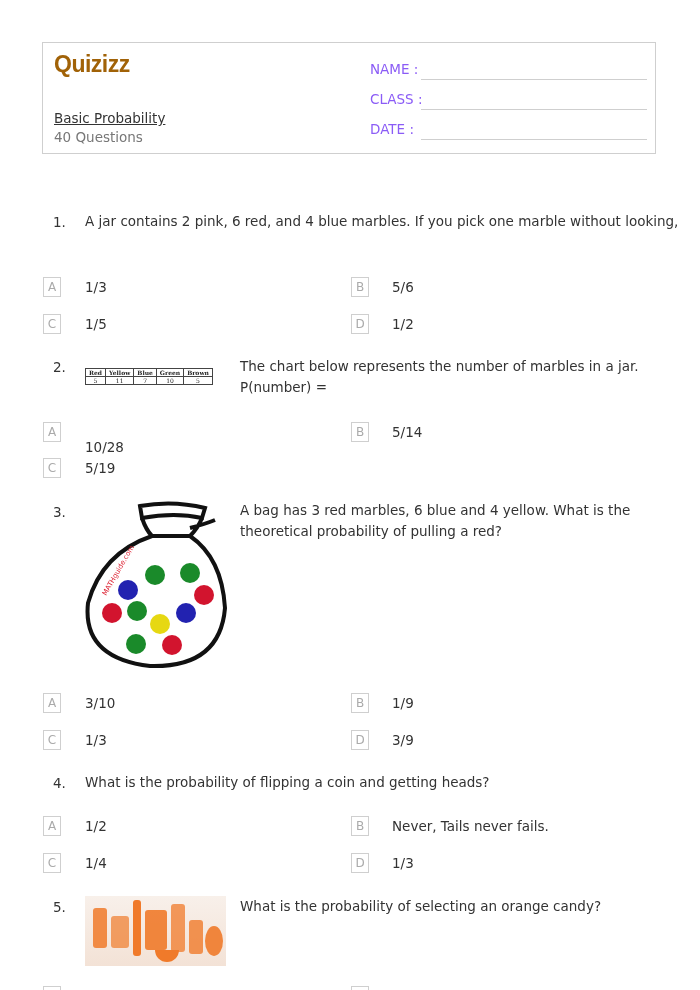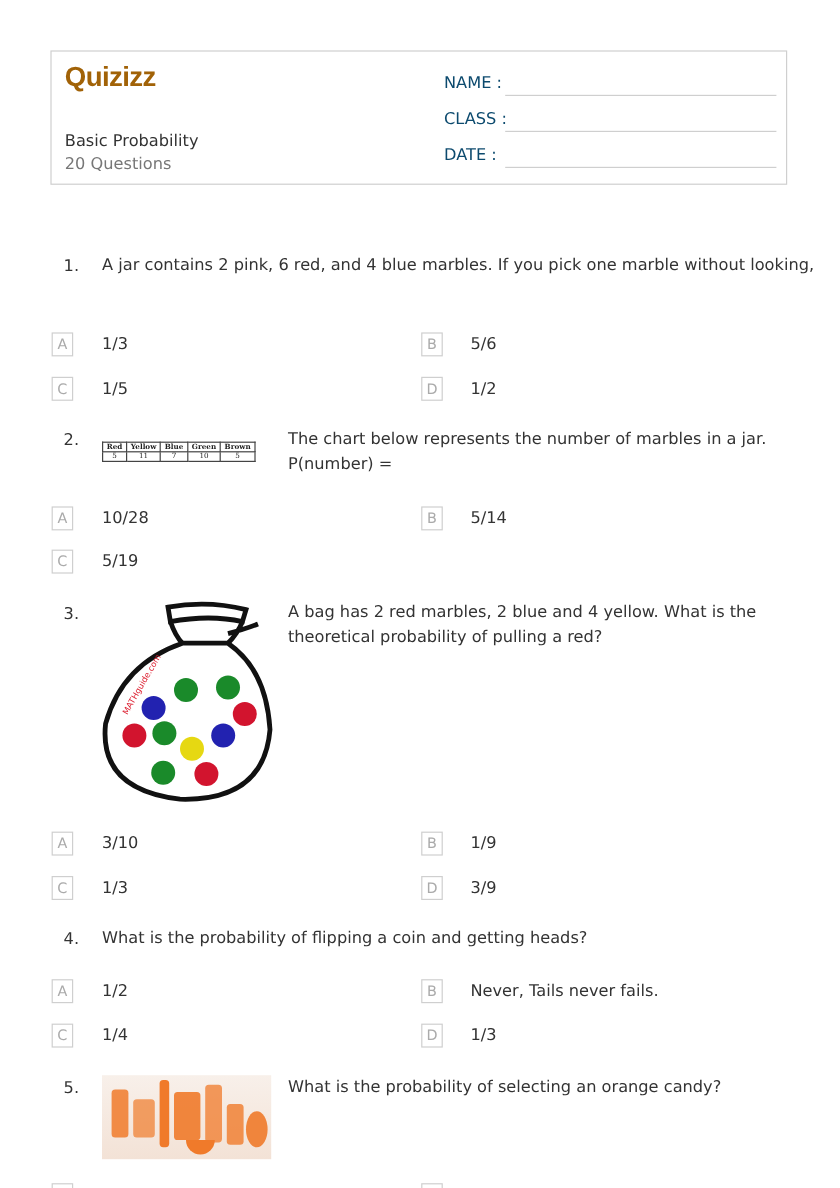--- a/index.html
+++ b/index.html
@@ -2,23 +2,23 @@
 <html><head>
 <meta charset="utf-8">
 <style>
   html, body { margin: 0; padding: 0; background: #ffffff; }
   body { width: 700px; height: 990px; position: relative; overflow: hidden;
          font-family: "DejaVu Sans", "Liberation Sans", sans-serif; color: #333; }
   .header-box { position: absolute; left: 42px; top: 42px; width: 614px; height: 112px;
                 border: 1px solid #cfcfcf; box-sizing: border-box; }
   .logo { position: absolute; left: 11px; top: 8px; font-size: 23px; font-weight: bold;
           color: #a16207; letter-spacing: -0.5px; font-family: "Liberation Sans", sans-serif; }
-  .title { position: absolute; left: 11px; top: 67px; font-size: 13.5px; color: #333; }
+  .title { position: absolute; left: 11px; top: 67px; font-size: 13.5px; color: #333; text-decoration: underline; }
   .subtitle { position: absolute; left: 11px; top: 86px; font-size: 13.5px; color: #777; }
-  .field { position: absolute; left: 327px; font-size: 13.5px; color: #0c4a6e; }
+  .field { position: absolute; left: 327px; font-size: 13.5px; color: #8b5cf6; }
   .field-line { position: absolute; left: 378px; width: 226px; height: 0; border-bottom: 1px solid #cfcfcf; }
 
   .qnum { position: absolute; left: 53px; font-size: 13.5px; color: #333; }
   .qtext { position: absolute; font-size: 13.5px; color: #333; line-height: 21px; }
   .opt-box { position: absolute; width: 18px; height: 20px; border: 1px solid #cfcfcf; box-sizing: border-box;
              font-size: 12px; color: #aaa; text-align: center; line-height: 18px; }
   .opt-text { position: absolute; font-size: 13.5px; color: #333; }
 
   .mini-table { position: absolute; left: 85px; top: 368px; border-collapse: collapse;
                 font-family: "DejaVu Serif", serif; font-size: 6px; color: #222; }
@@ -29,21 +29,21 @@
   .candy { position: absolute; left: 85px; top: 896px; width: 141px; height: 70px;
            background: linear-gradient(180deg,#f8f0ea 0%, #f3e2d6 100%); overflow: hidden; }
   .candy span { position: absolute; background: #f07a2a; border-radius: 3px; }
 </style>
 </head>
 <body>
 
 <div class="header-box">
   <div class="logo">Quizizz</div>
   <div class="title">Basic Probability</div>
-  <div class="subtitle">20 Questions</div>
+  <div class="subtitle">40 Questions</div>
 
   <div class="field" style="top:18px;">NAME :</div>
   <div class="field-line" style="top:36px;"></div>
   <div class="field" style="top:48px;">CLASS :</div>
   <div class="field-line" style="top:66px;"></div>
   <div class="field" style="top:78px;">DATE  :</div>
   <div class="field-line" style="top:96px;"></div>
 </div>
 
 <div class="qnum" style="top:214px;">1.</div>
@@ -76,21 +76,21 @@
     <td>10</td>
     <td>5</td>
   </tr>
 </tbody>
   </table>
 <div class="qtext" style="left:240px; top:356px;">
   <div>The chart below represents the number of marbles in a jar.</div>
   <div>P(number) =</div>
 </div>
 <div class="opt-box" style="left:43px; top:422px;">A</div>
-<div class="opt-text" style="left:85px; top:424px;text-align:right;">10/28</div>
+<div class="opt-text" style="left:85px; top:439px;text-align:right;">10/28</div>
 <div class="opt-box" style="left:351px; top:422px;">B</div>
 <div class="opt-text" style="left:392px; top:424px;">5/14</div>
 <div class="opt-box" style="left:43px; top:458px;">C</div>
 <div class="opt-text" style="left:85px; top:460px;">5/19</div>
 
 <div class="qnum" style="top:504px;">3.</div>
 <svg class="bag" viewBox="0 0 150 175">
   <path d="M60 8 Q93 2 125 10 L122 20 Q95 14 62 20 Z" fill="none" stroke="#111" stroke-width="4"></path>
   <path d="M62 20 Q66 32 72 38 M122 20 Q118 30 110 38 M110 30 Q125 26 135 22" fill="none" stroke="#111" stroke-width="4"></path>
   <path d="M72 38 Q22 55 8 105 Q2 160 70 168 Q140 170 145 110 Q142 60 110 38 Z" fill="#fff" stroke="#111" stroke-width="4"></path>
@@ -100,21 +100,21 @@
   <circle cx="48" cy="92" r="10" fill="#2222b0"></circle>
   <circle cx="124" cy="97" r="10" fill="#d2142e"></circle>
   <circle cx="32" cy="115" r="10" fill="#d2142e"></circle>
   <circle cx="57" cy="113" r="10" fill="#1a8a2a"></circle>
   <circle cx="106" cy="115" r="10" fill="#2222b0"></circle>
   <circle cx="80" cy="126" r="10" fill="#e6d812"></circle>
   <circle cx="56" cy="146" r="10" fill="#1a8a2a"></circle>
   <circle cx="92" cy="147" r="10" fill="#d2142e"></circle>
 </svg>
 <div class="qtext" style="left:240px; top:500px;">
-  <div>A bag has 2 red marbles, 2 blue and 4 yellow. What is the</div>
+  <div>A bag has 3 red marbles, 6 blue and 4 yellow. What is the</div>
   <div>theoretical probability of pulling a red?</div>
 </div>
 <div class="opt-box" style="left:43px; top:693px;">A</div>
 <div class="opt-text" style="left:85px; top:695px;">3/10</div>
 <div class="opt-box" style="left:351px; top:693px;">B</div>
 <div class="opt-text" style="left:392px; top:695px;">1/9</div>
 <div class="opt-box" style="left:43px; top:730px;">C</div>
 <div class="opt-text" style="left:85px; top:732px;">1/3</div>
 <div class="opt-box" style="left:351px; top:730px;">D</div>
 <div class="opt-text" style="left:392px; top:732px;">3/9</div>

